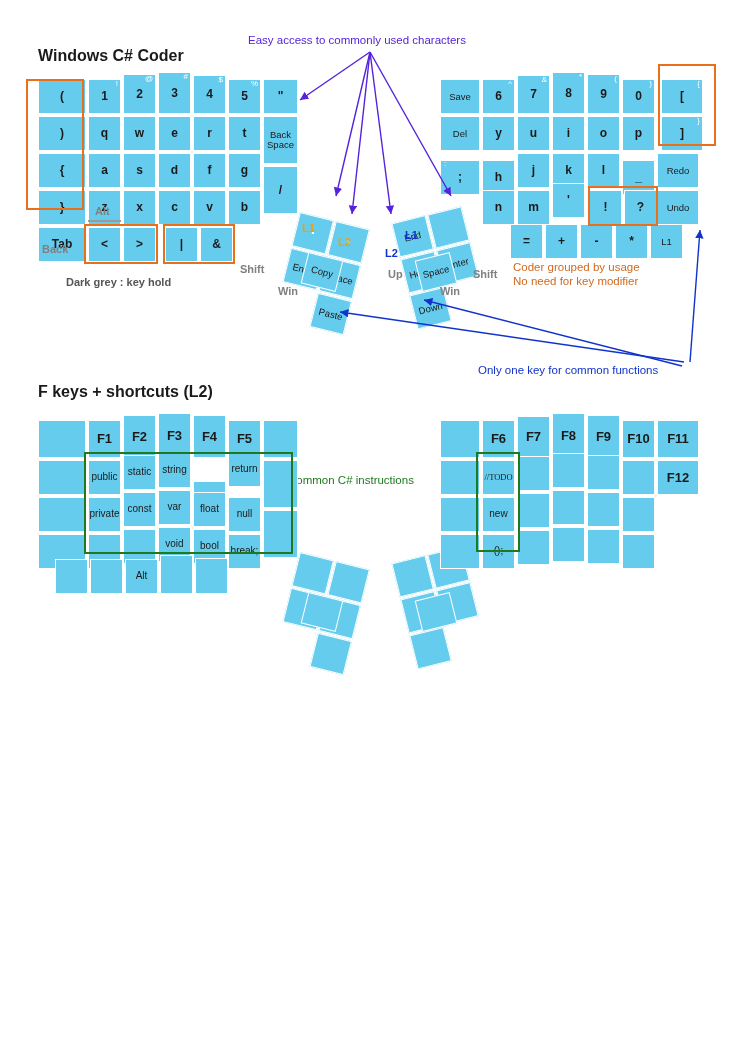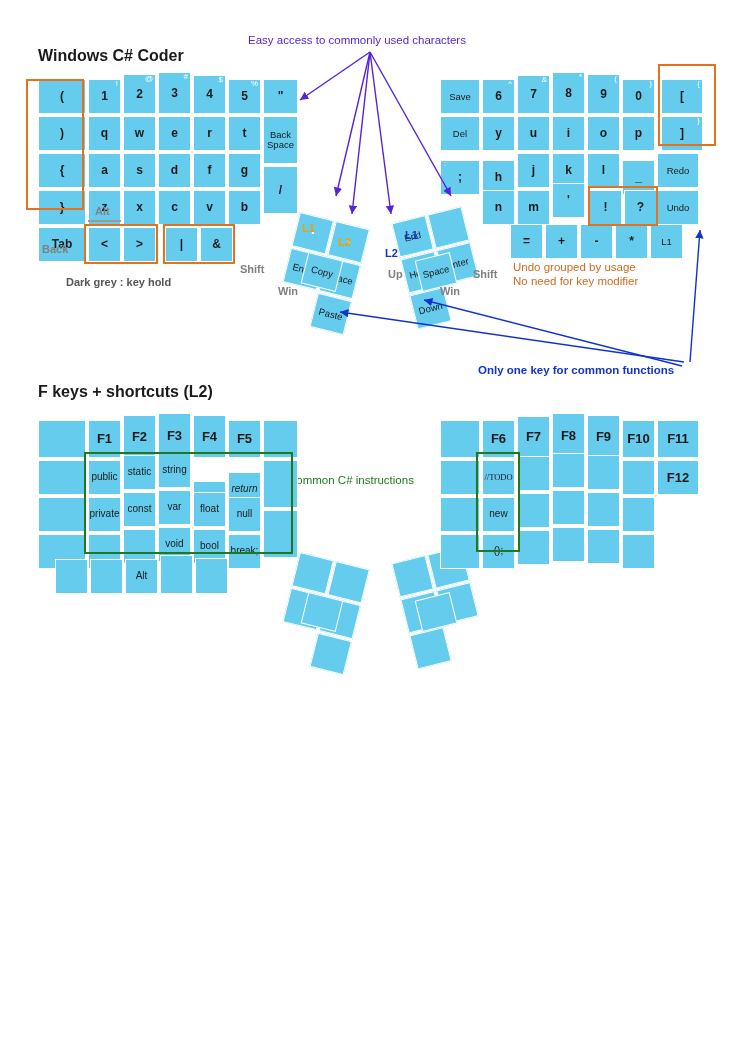--- a/index.html
+++ b/index.html
@@ -127,23 +127,23 @@
 </style>
 </head>
 <body>
 
 <div class="stage">
 
   <div class="section-title" style="left:38px; top:47px;">Windows C# Coder</div>
   <div class="section-title" style="left:38px; top:383px;">F keys + shortcuts (L2)</div>
 
   <div class="note-purple" style="left:248px; top:34px;">Easy access to commonly used characters</div>
-  <div class="note-orange" style="left:513px; top:261px;">Undo grouped by usage</div>
+  <div class="note-orange" style="left:513px; top:261px;">Coder grouped by usage</div>
   <div class="note-orange" style="left:513px; top:275px;">No need for key modifier</div>
-  <div class="note-blue" style="left:478px; top:364px;font-weight:bold;">Only one key for common functions</div>
+  <div class="note-blue" style="left:478px; top:364px;">Only one key for common functions</div>
   <div class="note-grey" style="left:38px; top:276px;">Dark grey : key hold</div>
   <div class="note-green" style="left:288px; top:474px;">Common C# instructions</div>
 
   <div class="key" style="left:38px; top:79px; width:48px; height:35px;">
       <span class="main">(</span>
     </div>
   <div class="key" style="left:88px; top:79px; width:33px; height:35px;">
       <span class="sup">!</span>
       <span class="main">1</span>
     </div>
@@ -447,21 +447,21 @@
     </div>
   <div class="key" style="left:123px; top:455px; width:33px; height:35px;">
       <span class="main small">static</span>
     </div>
   <div class="key" style="left:158px; top:453px; width:33px; height:35px;">
       <span class="main small">string</span>
     </div>
   <div class="key" style="left:193px; top:455px; width:33px; height:35px;margin-top:26px;">
       <span class="main small">int</span>
     </div>
-  <div class="key" style="left:228px; top:472px; width:33px; height:35px;font-style:italic;">
+  <div class="key" style="left:228px; top:452px; width:33px; height:35px;">
       <span class="main small">return</span>
     </div>
   <div class="key" style="left:263px; top:460px; width:35px; height:48px;">
       <span class="main"></span>
     </div>
 
   <div class="key" style="left:38px; top:497px; width:48px; height:35px;">
       <span class="main"></span>
     </div>
   <div class="key" style="left:88px; top:497px; width:33px; height:35px;">

